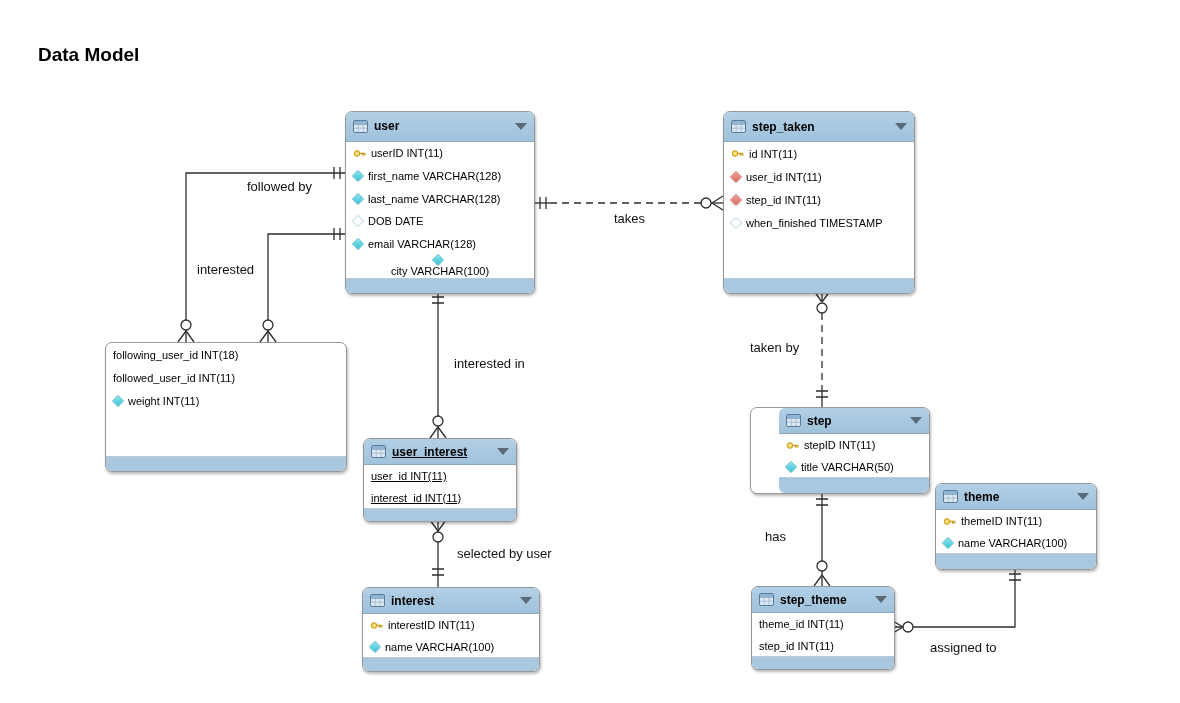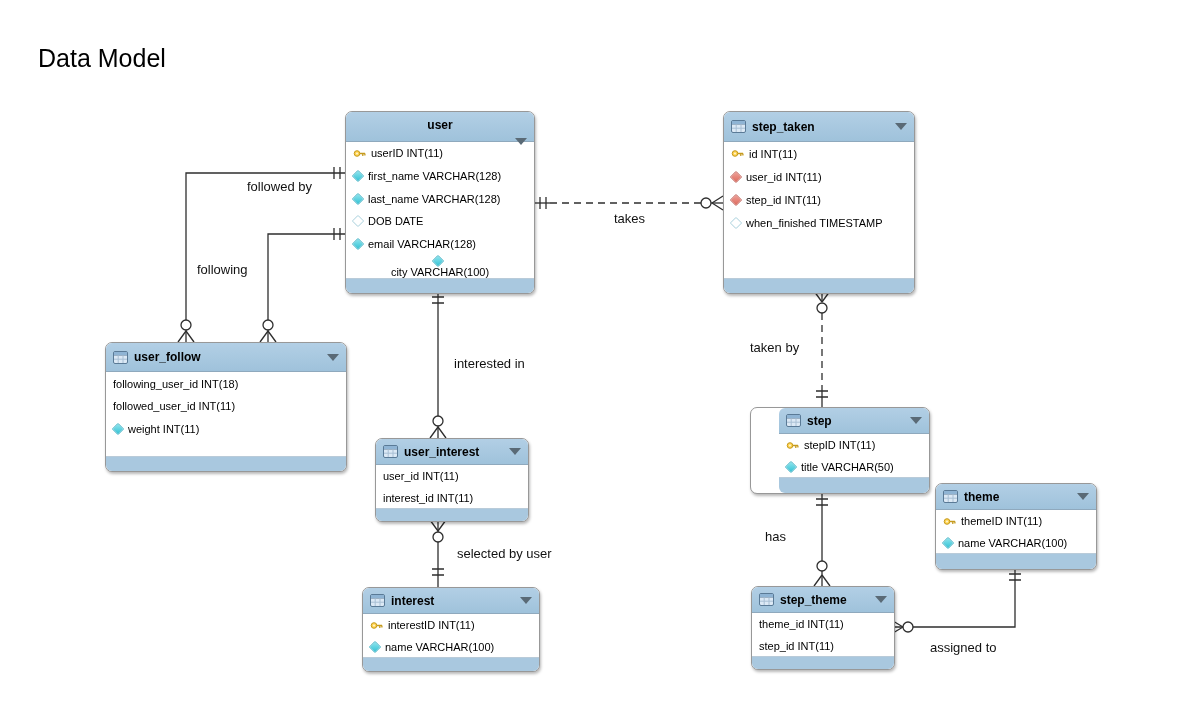--- a/index.html
+++ b/index.html
@@ -1,18 +1,18 @@
 <!DOCTYPE html>
 <html><head>
 <meta charset="utf-8">
 <style>
   html,body{margin:0;padding:0;background:#fff;}
   #canvas{position:relative;width:1180px;height:703px;background:#ffffff;overflow:hidden;
           font-family:"Liberation Sans",sans-serif;}
-  #page-title{position:absolute;left:38px;top:44px;margin:0;font-size:25px;font-weight:normal;color:#000;}
+  #page-title{position:absolute;left:38px;top:44px;margin:0;font-size:19px;font-weight:bold;color:#000;}
   #connectors{position:absolute;left:0;top:0;pointer-events:none;}
   #connectors path{fill:none;stroke:#2e2e2e;stroke-width:1.3;}
   #connectors path.dash{stroke-dasharray:7 5;}
   #connectors circle{fill:#ffffff;stroke:#2e2e2e;stroke-width:1.3;}
   .rel-label{position:absolute;font-size:13px;color:#111;white-space:nowrap;}
   .tbl{position:absolute;display:flex;flex-direction:column;background:#fff;
        border:1px solid #989898;border-radius:7px;box-shadow:1px 2px 3px rgba(0,0,0,.28);}
   .tbl-header{display:flex;align-items:center;gap:6px;padding:0 7px;
        background:linear-gradient(#b2cfe5,#9fc2db);border-bottom:1px solid #8fa9bd;
        border-radius:6px 6px 0 0;font-weight:bold;font-size:12px;color:#000;}
@@ -92,31 +92,31 @@
     <g>
       <path d="M1015 568 V627 H893"></path>
       <path d="M1009 574 h12 M1009 580 h12"></path>
       <path d="M903 627 L893 621 M903 627 L893 633"></path>
       <circle cx="908" cy="627" r="5"></circle>
     </g>
   </svg>
 
   <div id="labels">
       <div class="rel-label" style="left: 247px; top: 179px;">followed by</div>
-      <div class="rel-label" style="left: 197px; top: 262px;">following</div>
+      <div class="rel-label" style="left: 197px; top: 262px;">interested</div>
       <div class="rel-label" style="left: 614px; top: 211px;">takes</div>
       <div class="rel-label" style="left: 750px; top: 340px;">taken by</div>
       <div class="rel-label" style="left: 454px; top: 356px;">interested in</div>
       <div class="rel-label" style="left: 457px; top: 546px;">selected by user</div>
       <div class="rel-label" style="left: 765px; top: 529px;">has</div>
       <div class="rel-label" style="left: 930px; top: 640px;">assigned to</div>
     </div>
   <div id="tables">
       <div class="tbl" style="left: 345px; top: 111px; width: 188px; height: 181px;">
-        <div class="tbl-header" style="height: 29px; flex-direction: column;">
+        <div class="tbl-header" style="height: 29px;">
           <svg width="15" height="13" viewBox="0 0 15 13">
             <rect x="0.5" y="0.5" width="14" height="12" rx="1.5" fill="#dce9f5" stroke="#5a7a96"></rect>
             <path d="M0.5 4 H14.5" stroke="#5a7a96"></path>
             <rect x="1" y="1" width="13" height="3" fill="#8fb4d4"></rect>
             <path d="M5.2 4.5 V12 M10 4.5 V12 M1 8.2 H14" stroke="#a8bfd4" stroke-width="1" fill="none"></path>
           </svg>
           <span class="tbl-title">user</span>
           <span class="tri"></span>
         </div>
         <div class="tbl-row" style="height: 23px;">
@@ -196,46 +196,36 @@
         </div>
         <div class="tbl-row" style="height: 23px;">
           <span class="row-icon">
             <span class="diamond open"></span>
           </span>
           <span class="col-text">when_finished TIMESTAMP</span>
         </div>
         <div class="tbl-footer" style="height: 14px;"></div>
       </div>
       <div class="tbl" style="left: 105px; top: 342px; width: 240px; height: 128px;">
-        <div class="tbl-header" style="height: 29px;">
-          <svg width="15" height="13" viewBox="0 0 15 13">
-            <rect x="0.5" y="0.5" width="14" height="12" rx="1.5" fill="#dce9f5" stroke="#5a7a96"></rect>
-            <path d="M0.5 4 H14.5" stroke="#5a7a96"></path>
-            <rect x="1" y="1" width="13" height="3" fill="#8fb4d4"></rect>
-            <path d="M5.2 4.5 V12 M10 4.5 V12 M1 8.2 H14" stroke="#a8bfd4" stroke-width="1" fill="none"></path>
-          </svg>
-          <span class="tbl-title">user_follow</span>
-          <span class="tri"></span>
-        </div>
         <div class="tbl-row" style="height: 23px;">
           <span class="col-text">following_user_id INT(18)</span>
         </div>
         <div class="tbl-row" style="height: 23px;">
           <span class="col-text">followed_user_id INT(11)</span>
         </div>
         <div class="tbl-row" style="height: 23px;">
           <span class="row-icon">
             <span class="diamond filled"></span>
           </span>
           <span class="col-text">weight INT(11)</span>
         </div>
         <div class="tbl-spacer" style="height: 16px;"></div>
         <div class="tbl-footer" style="height: 14px;"></div>
       </div>
-      <div class="tbl" style="left: 375px; top: 438px; width: 152px; height: 82px;">
+      <div class="tbl" style="left: 363px; top: 438px; width: 152px; height: 82px; text-decoration: underline;">
         <div class="tbl-header" style="height: 26px;">
           <svg width="15" height="13" viewBox="0 0 15 13">
             <rect x="0.5" y="0.5" width="14" height="12" rx="1.5" fill="#dce9f5" stroke="#5a7a96"></rect>
             <path d="M0.5 4 H14.5" stroke="#5a7a96"></path>
             <rect x="1" y="1" width="13" height="3" fill="#8fb4d4"></rect>
             <path d="M5.2 4.5 V12 M10 4.5 V12 M1 8.2 H14" stroke="#a8bfd4" stroke-width="1" fill="none"></path>
           </svg>
           <span class="tbl-title">user_interest</span>
           <span class="tri"></span>
         </div>

